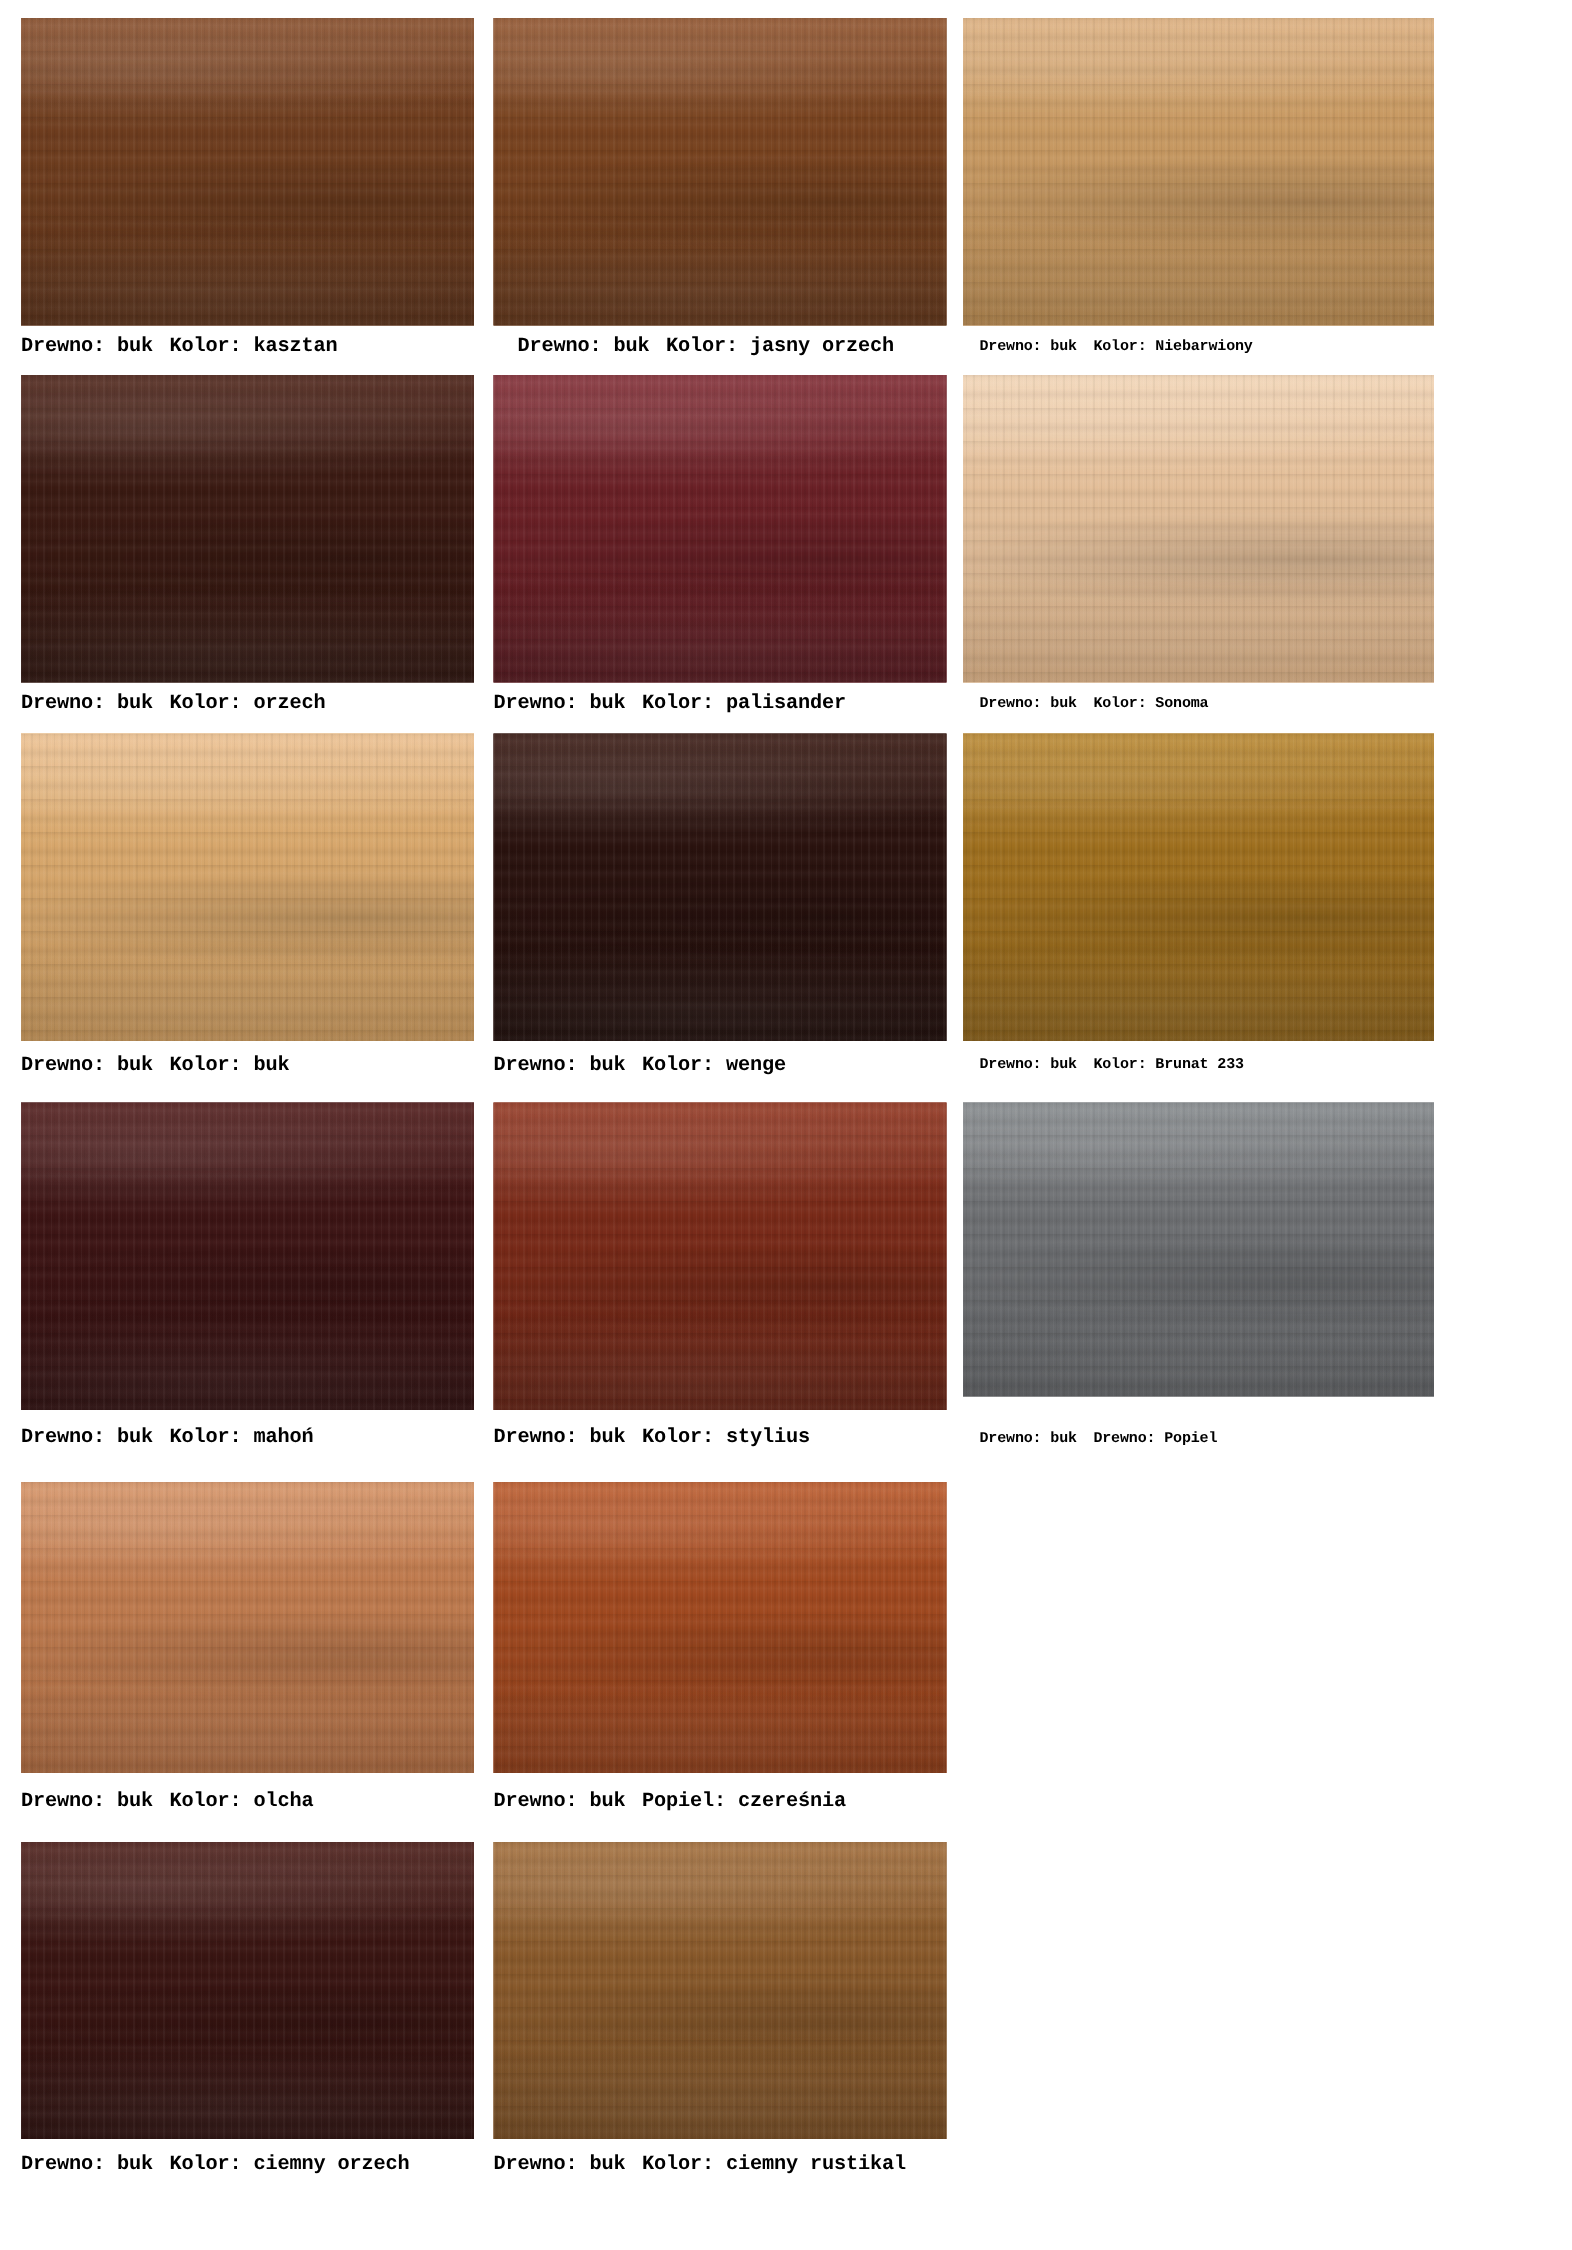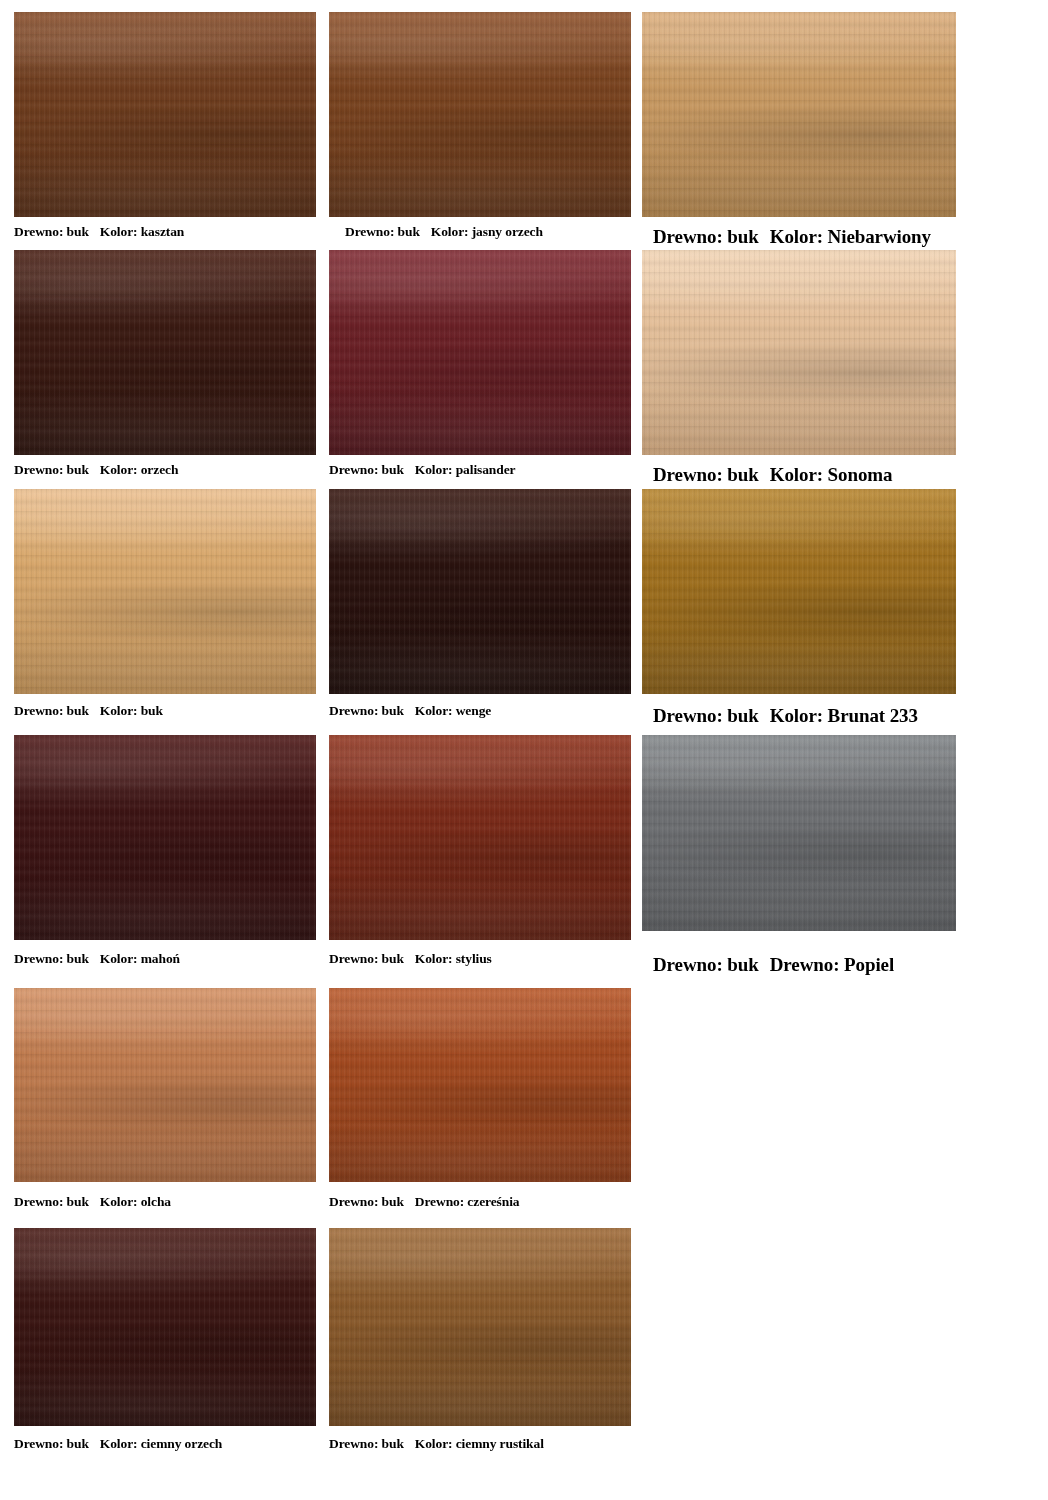--- a/index.html
+++ b/index.html
@@ -83,24 +83,24 @@
     );
   }
 
   
   .swatch-caption {
     position: absolute;
     left: 0;
     white-space: nowrap;
     color: #000000;
     font-weight: bold;
-    font-family: Liberation Serif, serif;
+    font-family: Liberation Mono, monospace;
   }
   .cap-a { font-size: 13.5px; letter-spacing: -0.1px; }
-  .cap-b { font-size: 19px; letter-spacing: -0.1px; }
+  .cap-b { font-size: 10px; letter-spacing: -0.1px; }
 
   .cap-wood { margin-right: 4px; }
   .cap-sep-wide { display: inline-block; width: 7px; }
 </style>
 </head>
 <body>
 
 <div id="catalog">
     <div class="swatch-card" style="left: 0px; top: 0px; width: 1048px;">
       <div class="swatch-panel" style="position: absolute; left: 14px; top: 12px; width: 302px; height: 205px; background-color: rgb(111, 61, 30); background-image: linear-gradient(rgb(138, 82, 48) 0%, rgb(111, 61, 30) 30%, rgb(111, 61, 30) 62%, rgb(82, 42, 19) 100%);">
@@ -219,21 +219,21 @@
       </div>
       <div class="swatch-caption cap-a" style="left: 14px; top: 1194px;"><span class="cap-wood">Drewno: buk</span><span class="cap-sep-wide"></span><span>Kolor: olcha</span></div>
     </div>
     <div class="swatch-card" style="left: 0px; top: 0px; width: 1048px;">
       <div class="swatch-panel" style="position: absolute; left: 329px; top: 988px; width: 302px; height: 194px; background-color: rgb(162, 73, 31); background-image: linear-gradient(rgb(187, 93, 48) 0%, rgb(162, 73, 31) 30%, rgb(162, 73, 31) 62%, rgb(135, 56, 20) 100%);">
         <div class="grain-figure"></div>
         <div class="grain-band"></div>
         <div class="grain-fine"></div>
         <div class="grain-shade"></div>
       </div>
-      <div class="swatch-caption cap-a" style="left: 329px; top: 1194px;"><span class="cap-wood">Drewno: buk</span><span class="cap-sep-wide"></span><span>Drewno: czereśnia</span></div>
+      <div class="swatch-caption cap-a" style="left: 329px; top: 1194px;"><span class="cap-wood">Drewno: buk</span><span class="cap-sep-wide"></span><span>Popiel: czereśnia</span></div>
     </div>
     <div class="swatch-card" style="left: 0px; top: 0px; width: 1048px;">
       <div class="swatch-panel" style="position: absolute; left: 14px; top: 1228px; width: 302px; height: 198px; background-color: rgb(58, 21, 18); background-image: linear-gradient(rgb(79, 34, 29) 0%, rgb(58, 21, 18) 30%, rgb(58, 21, 18) 62%, rgb(40, 12, 10) 100%);">
         <div class="grain-figure"></div>
         <div class="grain-band"></div>
         <div class="grain-fine"></div>
         <div class="grain-shade"></div>
       </div>
       <div class="swatch-caption cap-a" style="left: 14px; top: 1436px;"><span class="cap-wood">Drewno: buk</span><span class="cap-sep-wide"></span><span>Kolor: ciemny orzech</span></div>
     </div>

